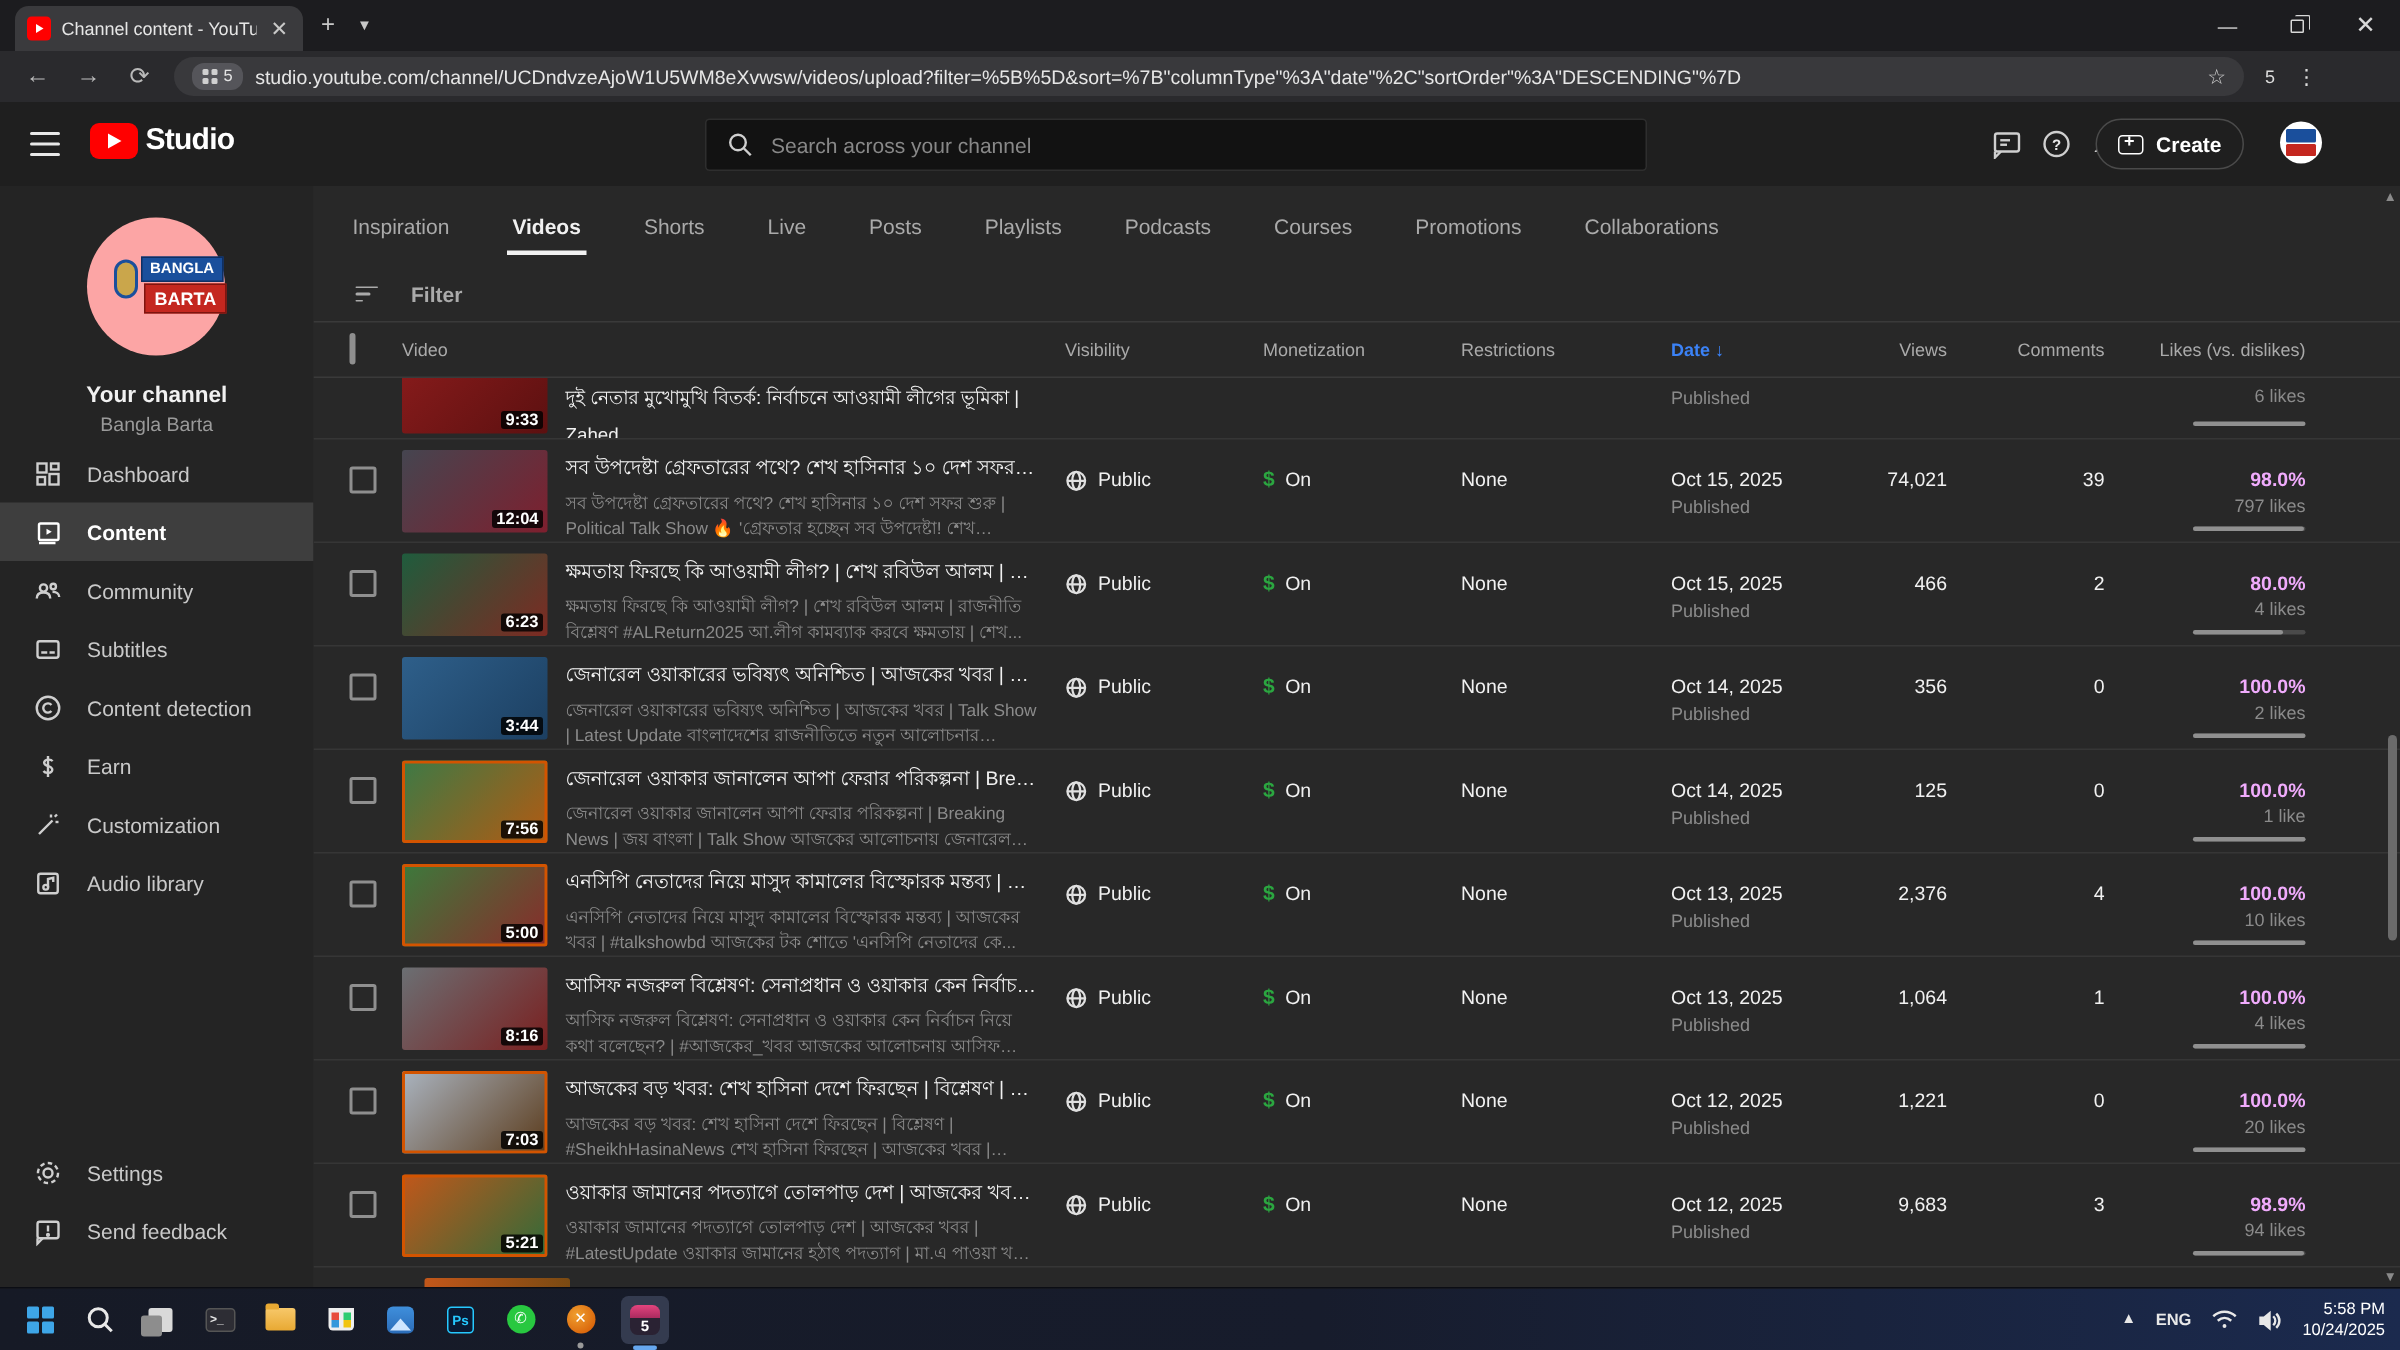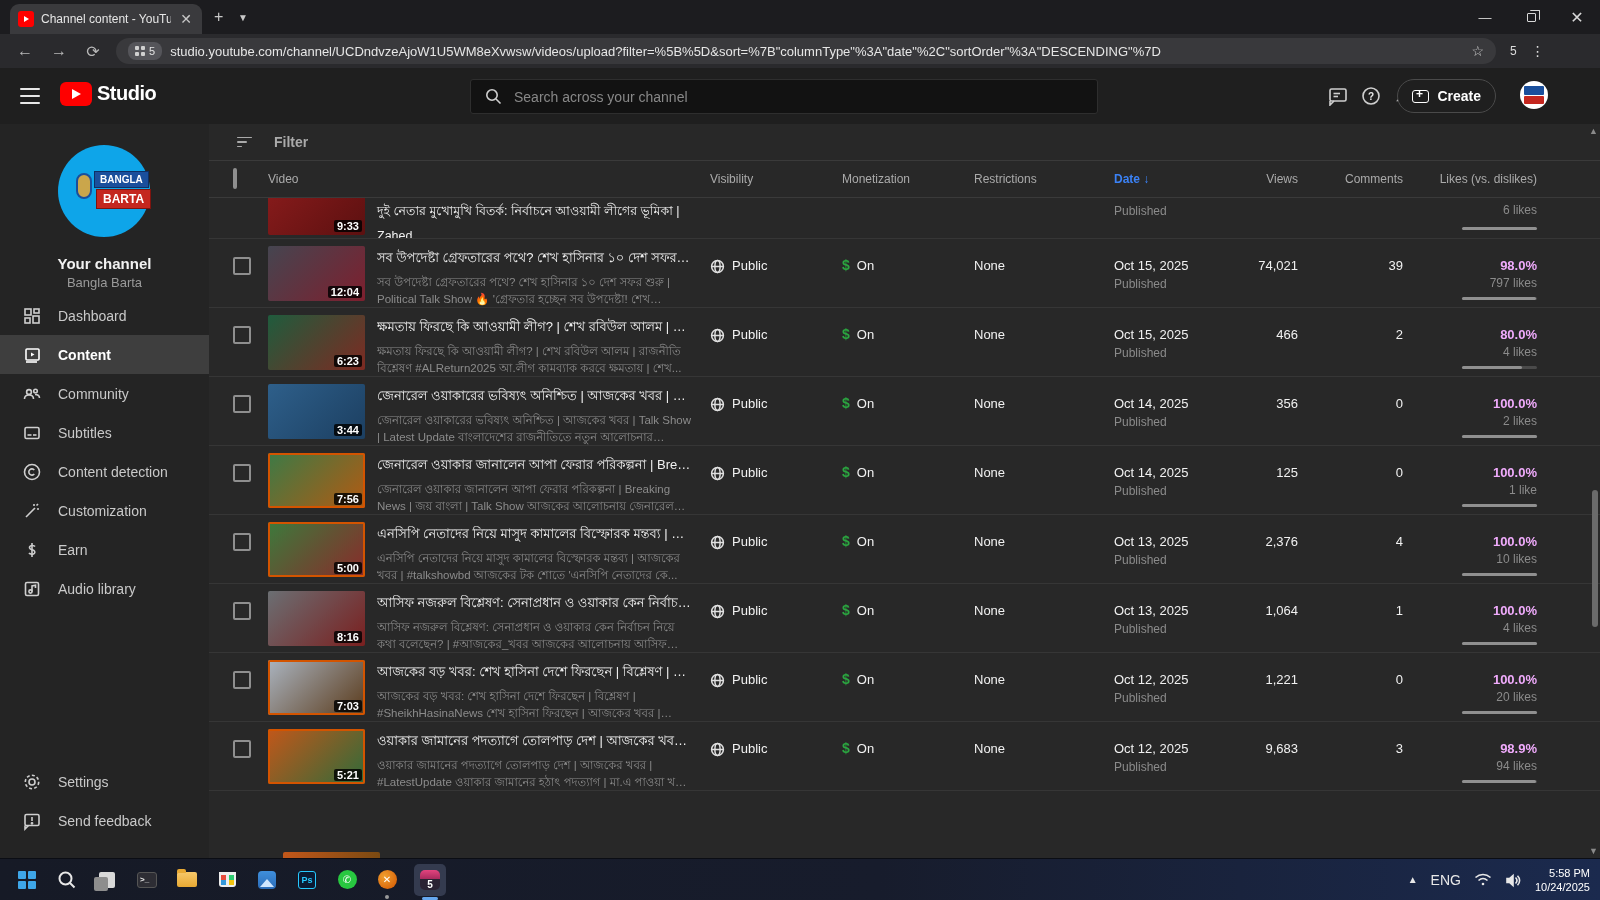--- a/index.html
+++ b/index.html
@@ -59,21 +59,21 @@
   .create-ic { width:17px; height:13px; border:1.6px solid #fff; border-radius:3px; position:relative; }
   .create-ic:after { content:"+"; position:absolute; left:2.6px; top:-3.5px; font-size:12px; font-weight:bold; }
   .avatar-sm { position:absolute; right:52px; top:13px; width:28px; height:28px; border-radius:50%;
     background:#fff; overflow:hidden; }
   .avatar-sm i { display:block; height:9px; margin:5px 4px 1px; background:#1a4f9c; border-radius:1px; }
   .avatar-sm b { display:block; height:8px; margin:0 4px; background:#c4271f; border-radius:1px; }
 
   
   .sidebar { position:absolute; left:0; top:124px; width:209px; bottom:42px; background:#242424; }
   .ch-avatar { position:absolute; left:58px; top:21px; width:92px; height:92px; border-radius:50%;
-    background:#0ea5e9;text-align:center; }
+    background:#fca5a5;text-align:center; }
   .ch-avatar .mic { position:absolute; left:18px; top:28px; width:16px; height:26px; background:#caa64b;
     border-radius:8px; border:2px solid #1a4f9c; }
   .ch-avatar .chip1 { position:absolute; left:36px; top:26px; background:#1a4f9c; color:#fff;
     font-size:10px; font-weight:bold; padding:2px 5px; border:1px solid #0e2f63; }
   .ch-avatar .chip2 { position:absolute; left:38px; top:44px; background:#c4271f; color:#fff;
     font-size:12px; font-weight:bold; padding:2px 6px; border:1px solid #7e140f; }
   .ch-title { position:absolute; left:0; top:131px; width:209px; text-align:center; color:#f1f1f1;
     font-size:15px; font-weight:bold; }
   .ch-name { position:absolute; left:0; top:151px; width:209px; text-align:center; color:#9a9a9a; font-size:13px; }
   .menu { position:absolute; left:0; top:172px; width:209px; }
@@ -171,21 +171,21 @@
     justify-content:center; }
   .run-dot { position:absolute; bottom:-6px; left:11px; width:4px; height:4px; border-radius:2px; background:#9a9a9a; }
   .browser-tile { width:32px; height:32px; background:#343b4f; border-radius:5px; display:flex;
     align-items:center; justify-content:center; position:relative; }
   .browser-glyph { width:20px; height:20px; border-radius:5px; background:linear-gradient(180deg,#e3447e 0%,#a82a5e 45%,#2a2233 45%);
     color:#fff; font-size:10px; font-weight:bold; display:flex; align-items:flex-end; justify-content:center; }
   .browser-tile:after { content:""; position:absolute; left:8px; bottom:-4px; width:16px; height:3px;
     background:#66a8ef; border-radius:2px; }
   .tray { position:absolute; right:10px; top:0; height:42px; display:flex; align-items:center; gap:13px; }
   .tray-chev { color:#e8e8e8; font-size:10px; transform:translateY(-1px); }
-  .tray-lang { color:#e8e8e8; font-size:14px; font-weight:normal; }
+  .tray-lang { color:#e8e8e8; font-size:11px; font-weight:bold; }
   .tray-clock { color:#fff; font-size:11px; text-align:right; line-height:14px; }
 
   svg.ic { stroke:#cfcfcf; fill:none; stroke-width:1.6; }
   .mi.active svg.ic { stroke:#fff; }
 </style>
 </head>
 <body>
 
 <div class="tabstrip">
   <div class="tab">
@@ -309,36 +309,36 @@
     </div>
     <div class="mi">
       <svg class="ic" width="20" height="20" viewBox="0 0 20 20">
           <circle cx="10" cy="10" r="7.5"></circle>
           <path d="M12.3 8 A3.1 3.1 0 1 0 12.3 12"></path>
         </svg>
       <span>Content detection</span>
     </div>
     <div class="mi">
       <svg class="ic" width="20" height="20" viewBox="0 0 20 20">
+          <path d="M13 6.5 C12.3 5.3 8.5 4.8 7.6 6.8 C6.8 8.7 9.5 9.5 10.3 9.8 C12.8 10.5 13.3 12 12.4 13.3 C11.3 14.8 8 14.4 7 13"></path>
+          <line x1="10" y1="3" x2="10" y2="17"></line>
+        </svg>
+      <span>Earn</span>
+    </div>
+    <div class="mi">
+      <svg class="ic" width="20" height="20" viewBox="0 0 20 20">
           <line x1="4" y1="16" x2="13" y2="7"></line>
           <line x1="14.5" y1="4.5" x2="16" y2="3"></line>
           <line x1="15" y1="8" x2="17" y2="8"></line>
           <line x1="12" y1="3" x2="12" y2="5"></line>
         </svg>
       <span>Customization</span>
     </div>
     <div class="mi">
       <svg class="ic" width="20" height="20" viewBox="0 0 20 20">
-          <path d="M13 6.5 C12.3 5.3 8.5 4.8 7.6 6.8 C6.8 8.7 9.5 9.5 10.3 9.8 C12.8 10.5 13.3 12 12.4 13.3 C11.3 14.8 8 14.4 7 13"></path>
-          <line x1="10" y1="3" x2="10" y2="17"></line>
-        </svg>
-      <span>Earn</span>
-    </div>
-    <div class="mi">
-      <svg class="ic" width="20" height="20" viewBox="0 0 20 20">
           <rect x="3.5" y="3.5" width="13" height="13" rx="1.5"></rect>
           <circle cx="8.5" cy="12.5" r="1.6"></circle>
           <path d="M10 12.5 L10 7 L13.5 6.2 L13.5 9"></path>
         </svg>
       <span>Audio library</span>
     </div>
   </div>
   <div class="menu-footer">
     <div class="mi">
       <svg class="ic" width="20" height="20" viewBox="0 0 20 20">
@@ -353,20 +353,32 @@
           <path d="M3 14.5 L3 18 L6.5 14.5"></path>
           <line x1="10" y1="6" x2="10" y2="10"></line>
           <circle cx="10" cy="12.3" r="0.6" fill="#cfcfcf"></circle>
         </svg>
       <span>Send feedback</span>
     </div>
   </div>
 </div>
 
 <div class="main">
+  <div class="tabs">
+    <div class="ctab">Inspiration</div>
+    <div class="ctab active">Videos</div>
+    <div class="ctab">Shorts</div>
+    <div class="ctab">Live</div>
+    <div class="ctab">Posts</div>
+    <div class="ctab">Playlists</div>
+    <div class="ctab">Podcasts</div>
+    <div class="ctab">Courses</div>
+    <div class="ctab">Promotions</div>
+    <div class="ctab">Collaborations</div>
+  </div>
 
   <div class="filter-row">
     <span class="filter-ic">
         <i></i>
         <i></i>
         <i></i>
       </span>
     <span class="filter-label">Filter</span>
   </div>
 

